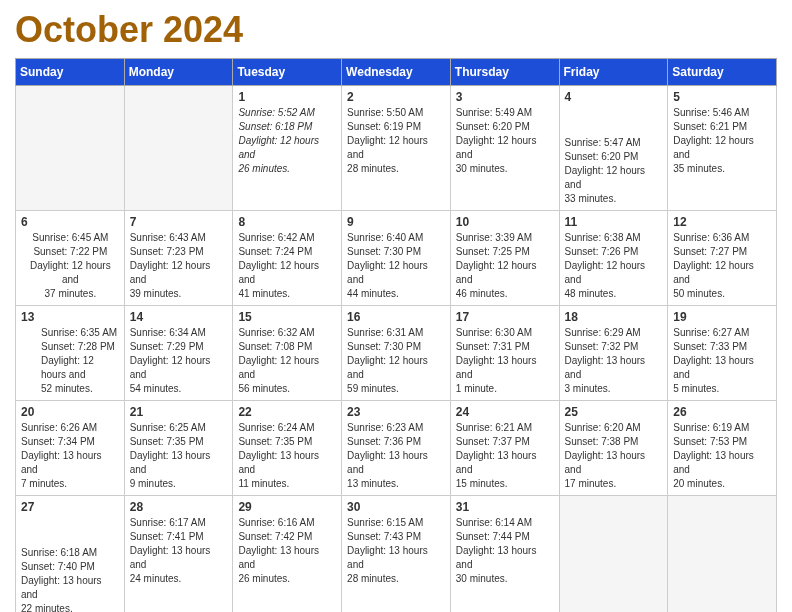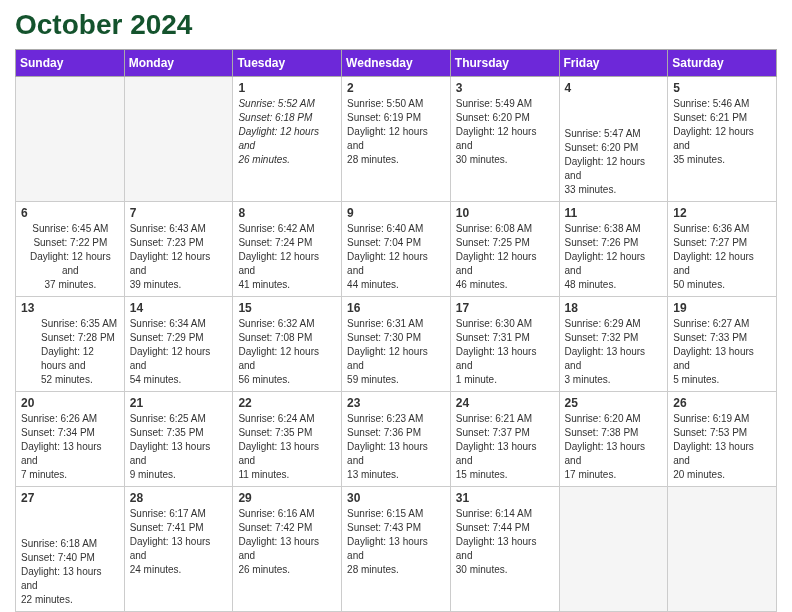--- a/index.html
+++ b/index.html
@@ -30,37 +30,37 @@
     .logo-blue { color: #1565c0; }
     .logo-icon {
       width: 18px;
       height: 18px;
       margin-left: 2px;
     }
     .title-block {
       text-align: right;
     }
     .month-title {
-      font-size: 28px;
+      font-size: 36px;
       font-weight: bold;
-      color: #14532d;
+      color: #a16207;
       line-height: 1.1;
     }
     .location-title {
       font-size: 16px;
       color: #555;
       margin-top: 2px;
     }
     table {
       width: 100%;
       border-collapse: collapse;
       table-layout: fixed;
     }
     th {
-      background-color: #6d28d9;
+      background-color: #1d4ed8;
       color: #fff;
       font-size: 12px;
       font-weight: bold;
       padding: 6px 4px;
       text-align: left;
       border: 1px solid #aaa;
     }
     td {
       border: 1px solid #ccc;
       vertical-align: top;
@@ -167,27 +167,27 @@
         <td>
           <span class="day-num">8</span>
           <div class="day-info" style="white-space: pre-line;">Sunrise: 6:42 AM
 Sunset: 7:24 PM
 Daylight: 12 hours and
 41 minutes.</div>
         </td>
         <td>
           <span class="day-num">9</span>
           <div class="day-info" style="white-space: pre-line;">Sunrise: 6:40 AM
-Sunset: 7:04 PM
+Sunset: 7:30 PM
 Daylight: 12 hours and
 44 minutes.</div>
         </td>
         <td>
           <span class="day-num">10</span>
-          <div class="day-info" style="white-space: pre-line;">Sunrise: 6:08 AM
+          <div class="day-info" style="white-space: pre-line;">Sunrise: 3:39 AM
 Sunset: 7:25 PM
 Daylight: 12 hours and
 46 minutes.</div>
         </td>
         <td>
           <span class="day-num">11</span>
           <div class="day-info" style="white-space: pre-line;">Sunrise: 6:38 AM
 Sunset: 7:26 PM
 Daylight: 12 hours and
 48 minutes.</div>

